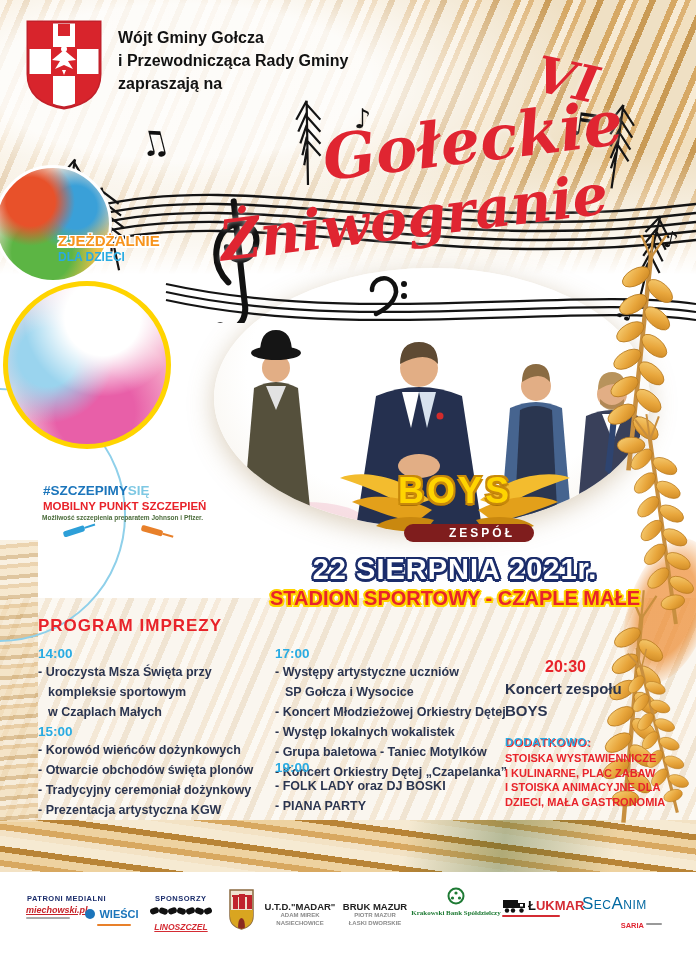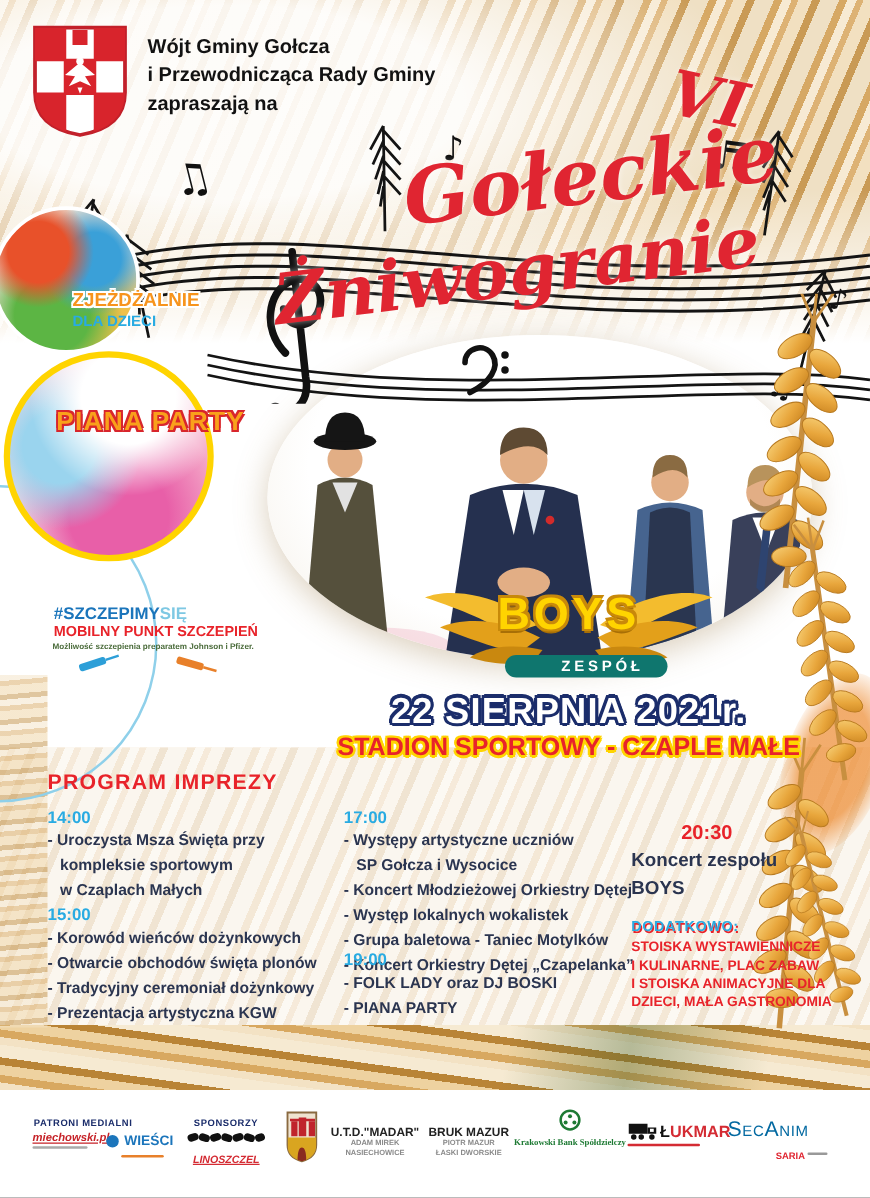--- a/index.html
+++ b/index.html
@@ -45,21 +45,21 @@
   .time{color:#29ABE2;font-weight:900;font-size:13.5px;}
   .time-red{color:#E8232A;font-weight:900;font-size:16px;padding-left:40px;}
   .pitem{color:#2B3550;font-weight:bold;font-size:12.5px;line-height:20px;white-space:nowrap;}
   .pitem .cont{padding-left:10px;}
   .koncert{color:#2B3550;font-weight:900;font-size:15px;line-height:22px;white-space:nowrap;}
   .dodatkowo{color:#29ABE2;font-weight:900;font-size:11.5px;letter-spacing:.5px;
      text-shadow:1px 1px 0 #E8232A;}
   .extra-red{color:#E8232A;font-weight:900;font-size:11px;line-height:14.5px;white-space:nowrap;}
   .boys-text{font-weight:900;font-size:36px;letter-spacing:3px;color:#FFD400;text-align:center;
      text-shadow:-2px -2px 0 #C8890A,2px -2px 0 #C8890A,-2px 2px 0 #C8890A,2px 2px 0 #C8890A,0 3px 0 #A86F06;}
-  .zespol{background:#0f766e;border-radius:9px;color:#fff;font-weight:bold;font-size:12px;
+  .zespol{background:#7f1d1d;border-radius:9px;color:#fff;font-weight:bold;font-size:12px;
      letter-spacing:3px;text-align:center;line-height:18px;padding-left:26px;}
   .vacc-hash{font-size:13.5px;font-weight:900;color:#1B75BB;white-space:nowrap;}
   .vacc-hash .lt{color:#7EC8E3;}
   .vacc-point{font-size:11.5px;font-weight:900;color:#E8232A;white-space:nowrap;}
   .vacc-note{font-size:6.5px;font-weight:bold;color:#4A6B3A;white-space:nowrap;}
   .blue-ring{border:2px solid #8FD0EA;border-radius:50%;}
   .band-oval{left:214px;top:268px;width:436px;height:260px;border-radius:50%;z-index:2;overflow:hidden;
      background:radial-gradient(ellipse at 50% 40%,#ffffff 60%,#f2ece1 100%);
      box-shadow:0 6px 26px rgba(150,115,60,.35);}
 
@@ -166,21 +166,20 @@
                   radial-gradient(circle at 40% 75%,#5CB544 0 28%,rgba(92,181,68,0) 52%),
                   radial-gradient(circle at 75% 75%,#F0C04A 0 22%,rgba(240,192,74,0) 45%),#EADFD2"></div>
   <div class="abs lbl-orange-white" style="left:58px;top:232px;font-size:15px;z-index:5">ZJEŻDŻALNIE</div>
   <div class="abs lbl-blue" style="left:58px;top:250px;font-size:12px;z-index:5">DLA DZIECI</div>
 
   <div class="abs circ" style="left:3px;top:281px;width:158px;height:158px;z-index:4;border:5px solid #FFD400;
        background:radial-gradient(circle at 60% 20%,#ffffff 0 24%,rgba(255,255,255,0) 50%),
                   radial-gradient(circle at 25% 45%,#9AD4EE 0 20%,rgba(154,212,238,0) 45%),
                   radial-gradient(circle at 55% 80%,#E85FA8 0 26%,rgba(232,95,168,0) 55%),
                   radial-gradient(circle at 85% 60%,#F4A8C8 0 22%,rgba(244,168,200,0) 48%),#F6D9E4"></div>
-  <div class="abs lbl-piana" style="left:45px;top:326px;font-size:21px;z-index:5">PIANA PARTY</div>
 
   <div class="abs blue-ring" style="left:-128px;top:388px;width:250px;height:250px;z-index:1"></div>
 
   <div class="abs vacc-hash" style="left:43px;top:483px;z-index:5">
     <span>#SZCZEPIMY</span><span class="lt">SIĘ</span>
   </div>
   <div class="abs vacc-point" style="left:43px;top:500px;z-index:5">MOBILNY PUNKT SZCZEPIEŃ</div>
   <div class="abs vacc-note" style="left:42px;top:514px;z-index:5">Możliwość szczepienia preparatem Johnson i Pfizer.</div>
   <svg class="abs" style="left:55px;top:518px;z-index:5" width="130" height="26" viewBox="0 0 130 26">
     <g transform="rotate(-18 20 13)">

